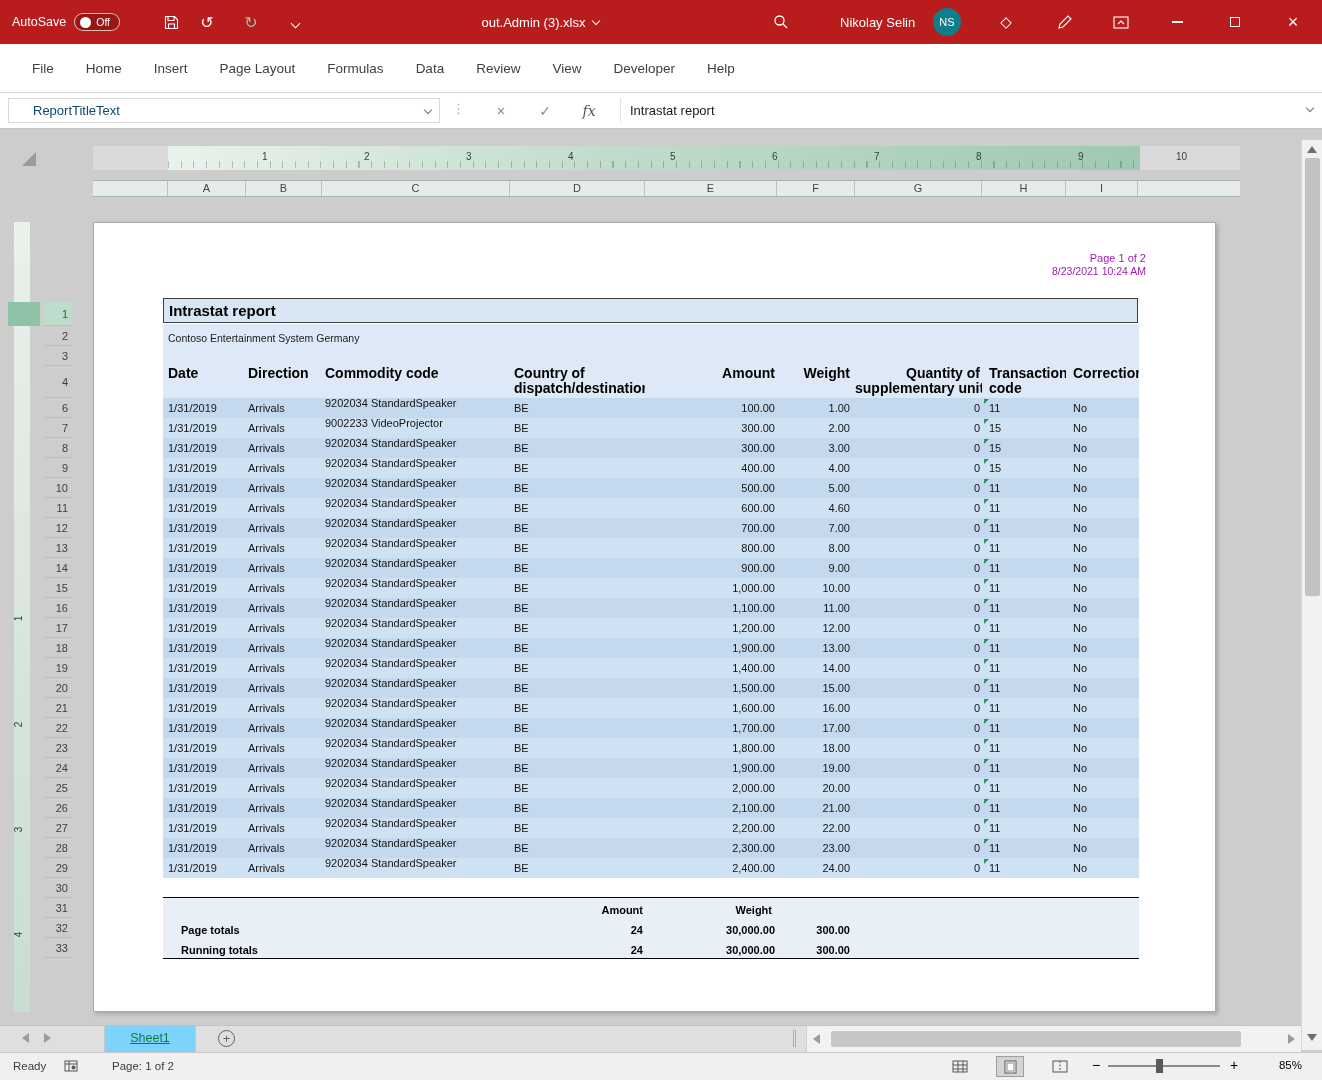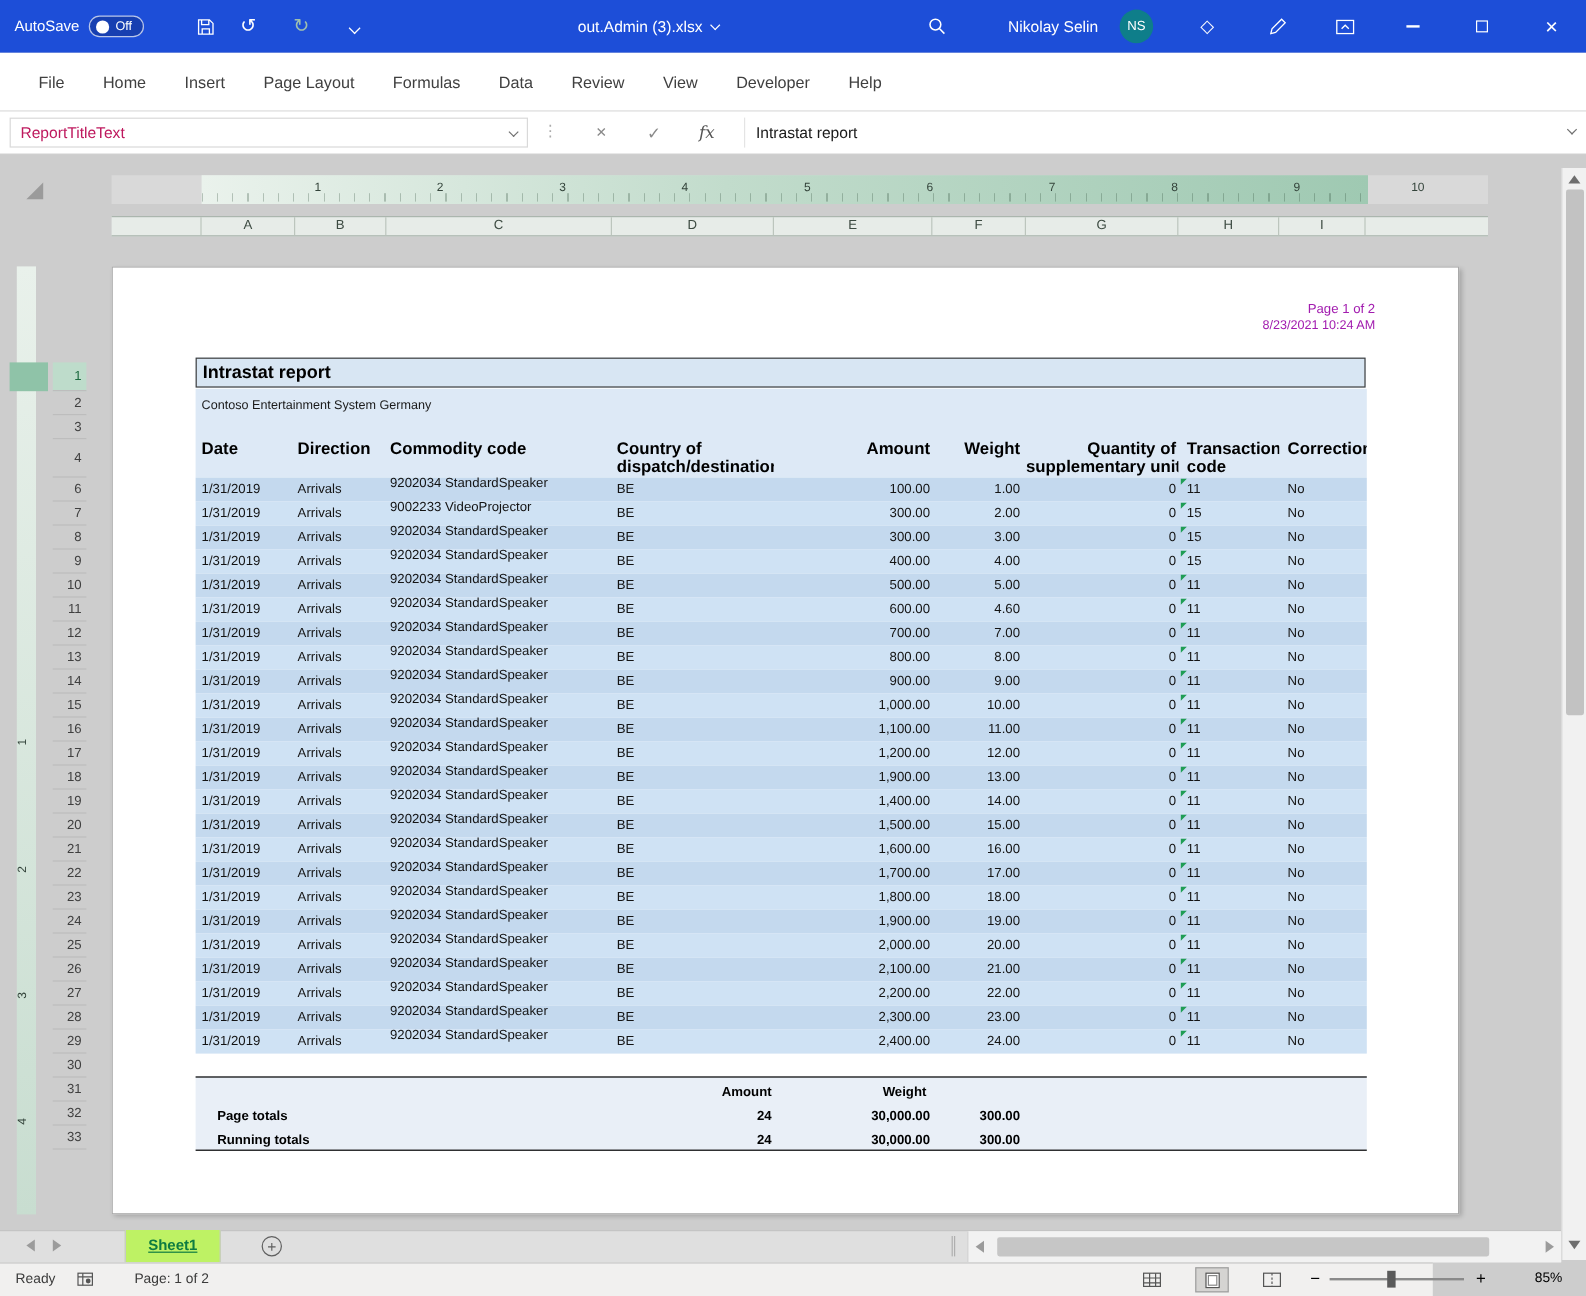--- a/index.html
+++ b/index.html
@@ -1,21 +1,21 @@
 <!DOCTYPE html>
 <html><head>
 <meta charset="utf-8">
 <style>
   html,body{margin:0;padding:0;background:#fff;}
   *{box-sizing:border-box;}
   .app{position:relative;width:1322px;height:1080px;overflow:hidden;
        font-family:"Liberation Sans",sans-serif;background:#CDCDCD;}
 
   
-  .titlebar{position:absolute;left:0;top:0;width:1322px;height:44px;background:#1d4ed8;color:#fff;}
+  .titlebar{position:absolute;left:0;top:0;width:1322px;height:44px;background:#b91c1c;color:#fff;}
   .autosave{position:absolute;left:12px;top:0;height:44px;display:flex;align-items:center;gap:8px;}
   .as-label{font-size:12.5px;}
   .as-toggle{display:inline-flex;align-items:center;gap:5px;width:46px;height:18px;border:1px solid rgba(255,255,255,.7);
              border-radius:9px;background:rgba(0,0,0,.18);padding:0 5px;cursor:pointer;}
   .as-knob{width:11px;height:11px;border-radius:50%;background:#fff;}
   .as-state{font-size:10.5px;}
   .tb-icon{position:absolute;top:0;height:44px;display:flex;align-items:center;justify-content:center;color:#fff;}
   .tb-icon.save{left:158px;width:26px;}
   .tb-icon.undo{left:194px;width:26px;font-size:16px;}
   .tb-icon.redo{left:238px;width:26px;font-size:16px;color:#9FBFAE;}
@@ -40,21 +40,21 @@
   .rtab{padding:0 16px;font-size:13.5px;color:#404040;cursor:pointer;white-space:nowrap;}
   .share-btn,.comments-btn{position:absolute;top:50px;height:26px;border:1px solid #C3C3C3;border-radius:3px;background:#fff;
              display:flex;align-items:center;justify-content:center;gap:6px;font-size:13px;color:#333;cursor:pointer;}
   .share-btn{left:1048px;width:78px;}
   .comments-btn{left:1144px;width:114px;}
   .smiley{position:absolute;left:1281px;top:50px;width:26px;height:26px;display:flex;align-items:center;justify-content:center;font-size:17px;color:#3F3F3F;cursor:pointer;}
 
   
   .fbar{position:absolute;left:0;top:93px;width:1322px;height:36px;background:#fff;border-bottom:1px solid #C6C6C6;}
   .namebox{position:absolute;left:8px;top:5px;width:432px;height:25px;border:1px solid #D9D9D9;display:flex;align-items:center;
-           padding-left:8px;font-size:13px;color:#be185d;cursor:text;}
+           padding-left:24px;font-size:13px;color:#0c4a6e;cursor:text;}
   .chev-d{width:6px;height:6px;border-right:1.4px solid #707070;border-bottom:1.4px solid #707070;transform:rotate(45deg);margin-top:-3px;}
   .nb-chev{position:absolute;right:8px;top:11px;}
   .fdots{position:absolute;left:452px;top:8px;color:#ABABAB;font-size:13px;}
   .fbtn{position:absolute;top:5px;width:26px;height:25px;display:flex;align-items:center;justify-content:center;color:#8A8A8A;cursor:pointer;}
   .fbtn.cancel{left:488px;font-size:15px;}
   .fbtn.enter{left:532px;font-size:14px;}
   .fbtn.fx{left:576px;font-style:italic;font-family:"DejaVu Serif",serif;font-size:14px;color:#555;}
   .fvalue{position:absolute;left:620px;top:5px;width:668px;height:25px;line-height:25px;padding-left:9px;font-size:13px;color:#1a1a1a;
           border-left:1px solid #E4E4E4;cursor:text;}
   .fchev{position:absolute;right:9px;top:15px;}
@@ -109,32 +109,32 @@
   .tr-r{text-align:right;padding-right:2px;}
   .tr-w{text-align:right;padding-right:5px;}
   .flexrow{display:flex;justify-content:space-between;padding-left:18px;padding-right:2px;}
 
   
   .sheetbar{position:absolute;left:0;top:1025px;width:1301px;height:27px;background:#DFDFDF;border-top:1px solid #C4C4C4;}
   .tri{width:0;height:0;position:absolute;cursor:pointer;}
   .tri-left{border-top:5px solid transparent;border-bottom:5px solid transparent;border-right:7px solid #9B9B9B;}
   .tri-right{border-top:5px solid transparent;border-bottom:5px solid transparent;border-left:7px solid #9B9B9B;}
   .nav-prev{left:22px;top:1033px;} .nav-next{left:44px;top:1033px;}
-  .sheettab{position:absolute;left:104px;top:1025px;width:80px;height:27px;background:#bef264;border-right:1px solid #C9C9C9;border-left:1px solid #C9C9C9;
-            color:#0E7C41;font-weight:bold;font-size:12.5px;text-align:center;line-height:26px;text-decoration:underline;cursor:pointer;}
+  .sheettab{position:absolute;left:104px;top:1025px;width:92px;height:27px;background:#7dd3fc;border-right:1px solid #C9C9C9;border-left:1px solid #C9C9C9;
+            color:#0E7C41;font-weight:normal;font-size:12.5px;text-align:center;line-height:26px;text-decoration:underline;cursor:pointer;}
   .addsheet{position:absolute;left:218px;top:1030px;width:17px;height:17px;border:1px solid #5F5F5F;border-radius:50%;
             color:#5F5F5F;font-size:13px;line-height:15px;text-align:center;cursor:pointer;}
   .hsplit{position:absolute;left:793px;top:1030px;width:3px;height:17px;border-left:1px solid #AFAFAF;border-right:1px solid #AFAFAF;cursor:col-resize;}
   .hscroll{position:absolute;left:806px;top:1026px;width:495px;height:26px;background:#F2F2F2;border-left:1px solid #D0D0D0;}
   .hs-larrow{left:6px;top:8px;} .hs-rarrow{right:6px;top:8px;position:absolute;}
   .hscroll .tri{top:8px;}
   .hs-thumb{position:absolute;left:24px;top:5px;width:410px;height:16px;background:#C6C6C6;border-radius:2px;cursor:pointer;}
 
   
-  .statusbar{position:absolute;left:0;top:1052px;width:1194px;height:28px;background:#F1F0EF;border-top:1px solid #C8C8C8;color:#3B3B3B;}
+  .statusbar{position:absolute;left:0;top:1052px;width:1322px;height:28px;background:#F1F0EF;border-top:1px solid #C8C8C8;color:#3B3B3B;}
   .st-ready{position:absolute;left:13px;top:0;line-height:27px;font-size:11.5px;}
   .st-macro{position:absolute;left:64px;top:7px;cursor:pointer;}
   .st-page{position:absolute;left:112px;top:0;line-height:27px;font-size:11.5px;}
   .viewbtn{position:absolute;top:1056px;width:28px;height:21px;display:flex;align-items:center;justify-content:center;cursor:pointer;}
   .viewbtn.sel{background:#D5D4D2;border:1px solid #9F9F9F;}
   .vb1{left:946px;} .vb2{left:996px;} .vb3{left:1046px;}
   .zoom-out{position:absolute;left:1086px;top:1052px;width:20px;line-height:27px;text-align:center;font-size:14px;cursor:pointer;}
   .zoom-track{position:absolute;left:1108px;top:1065px;width:112px;height:2px;background:#8A8A8A;cursor:pointer;}
   .zoom-thumb{position:absolute;left:1156px;top:1059px;width:7px;height:14px;background:#5A5A5A;cursor:pointer;}
   .zoom-in{position:absolute;left:1224px;top:1052px;width:20px;line-height:27px;text-align:center;font-size:14px;cursor:pointer;}

